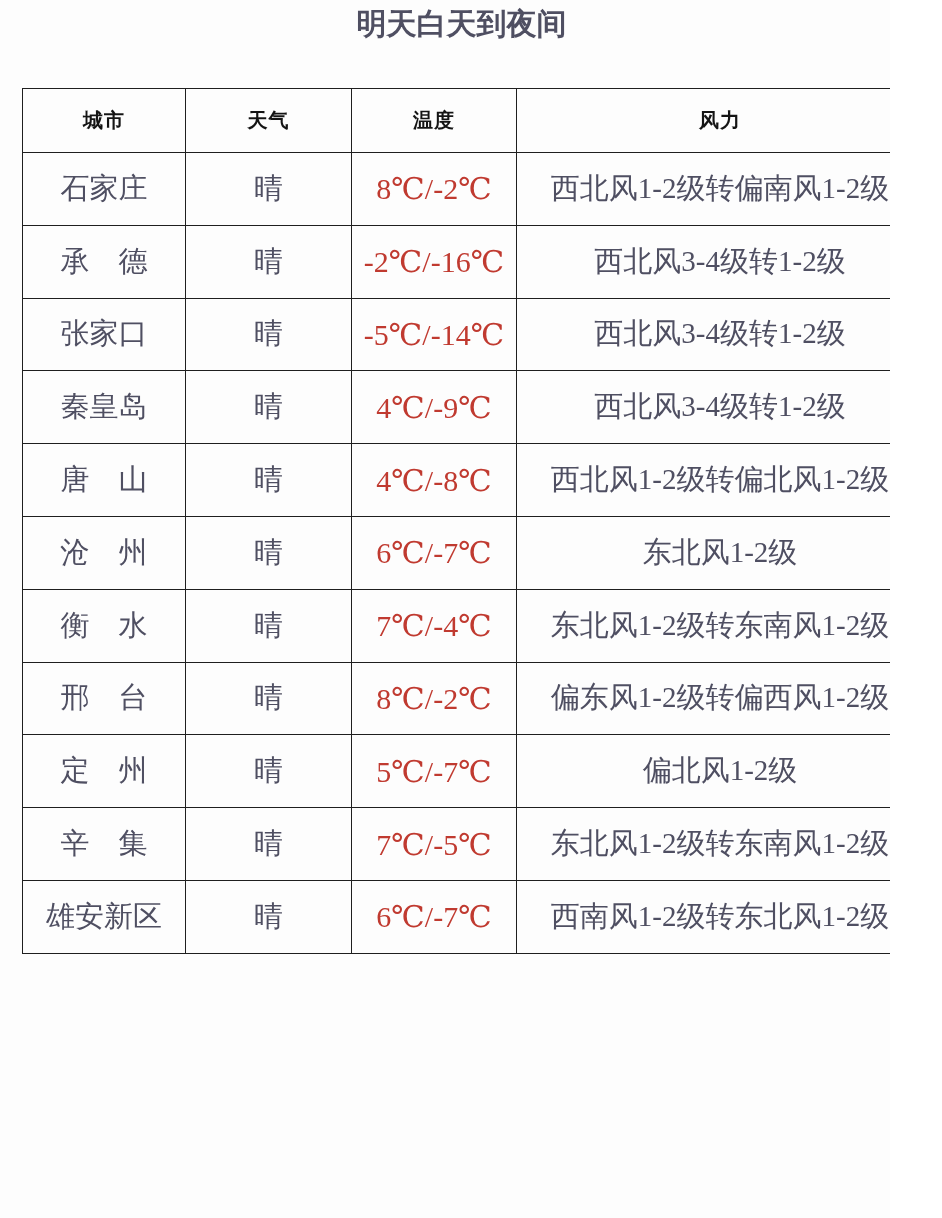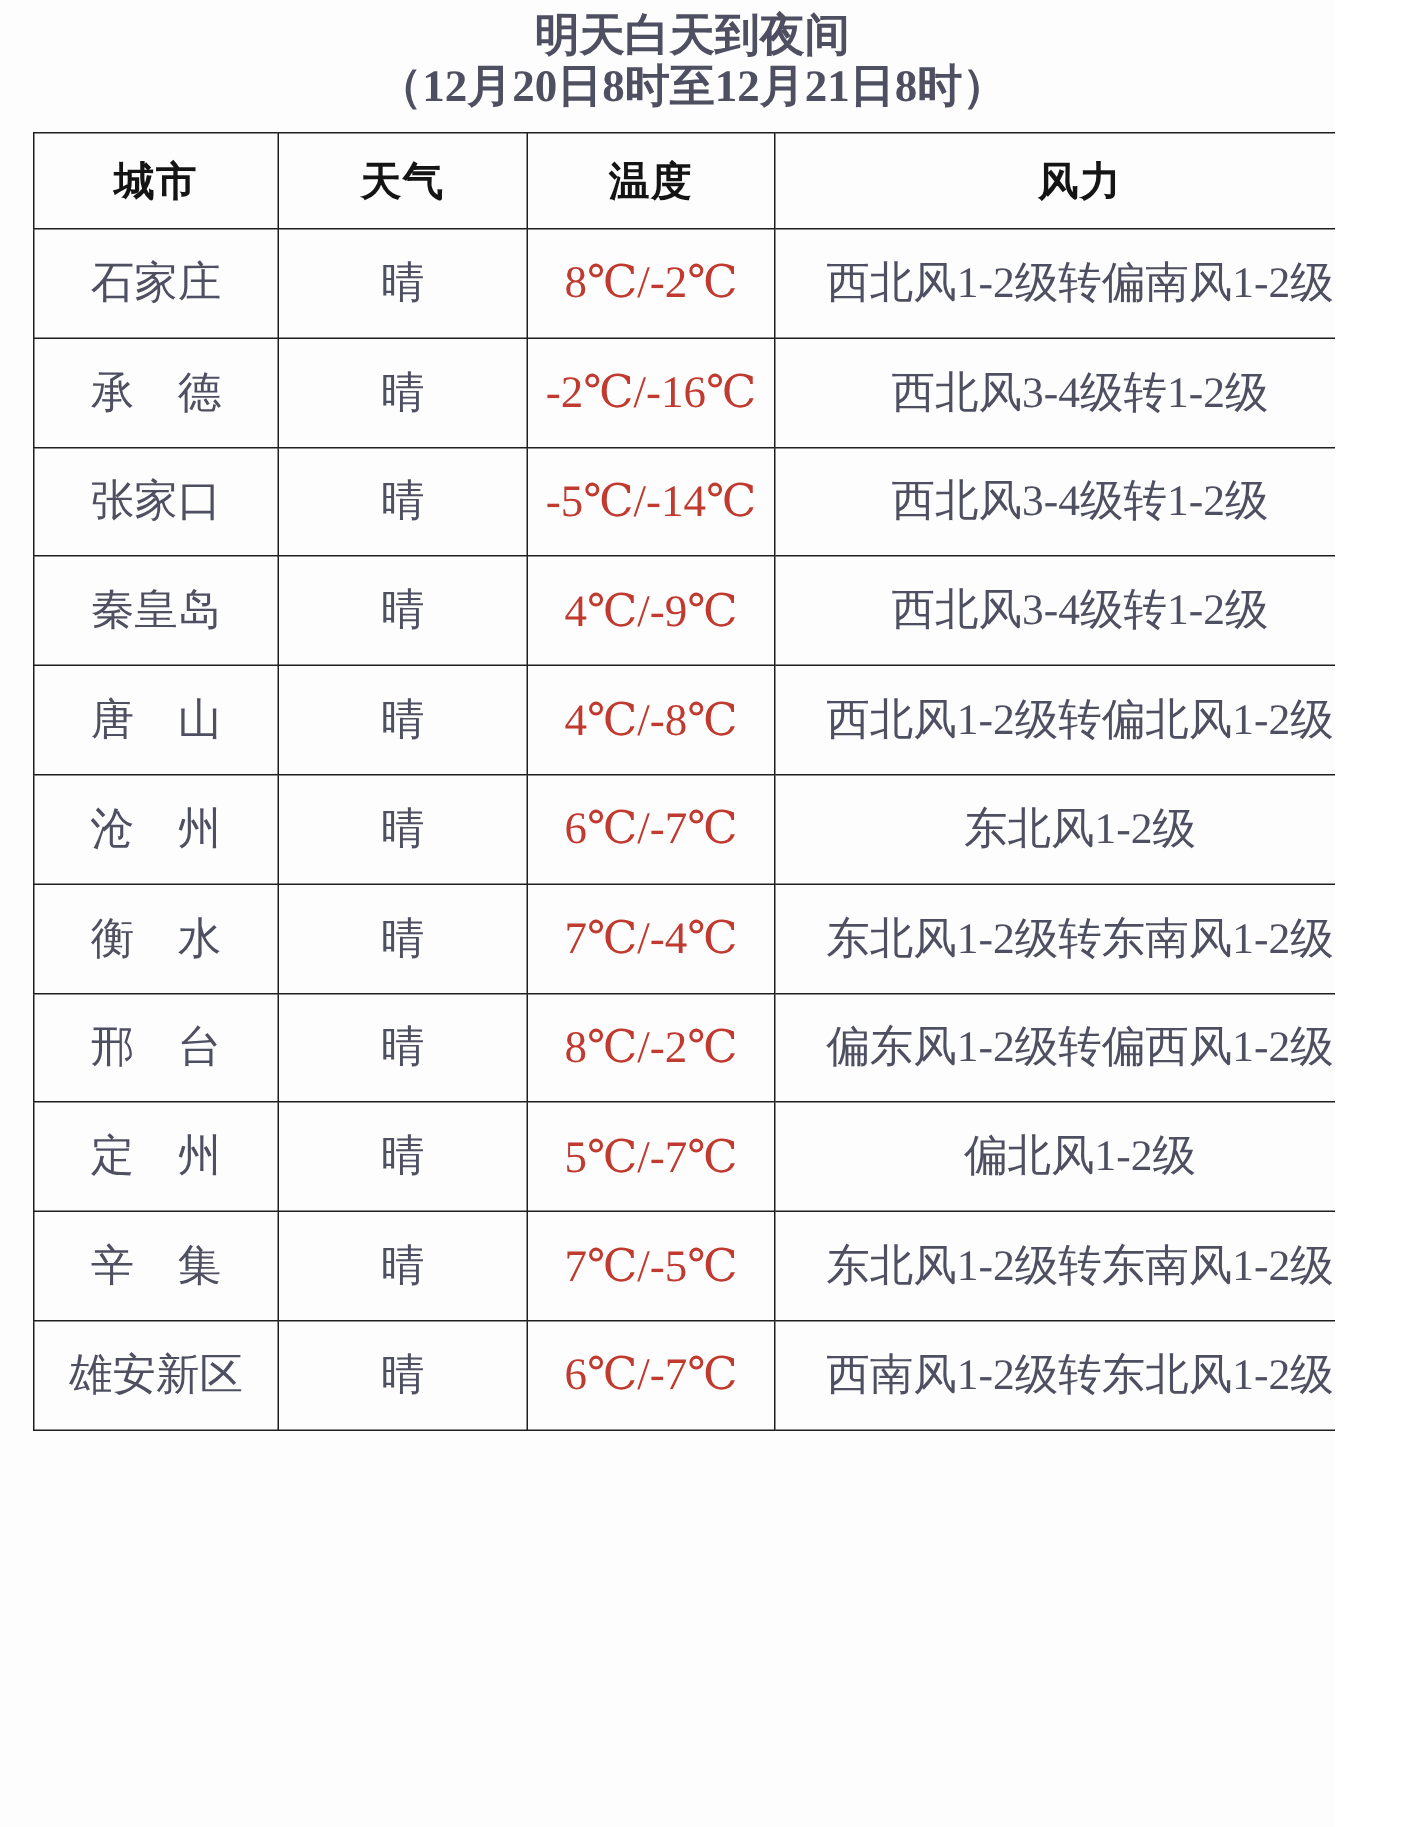--- a/index.html
+++ b/index.html
@@ -31,42 +31,41 @@
   }
   .forecast-table th, .forecast-table td {
     border: 1.5px solid #1f1f1f;
     padding: 0;
     vertical-align: middle;
   }
   .forecast-table thead tr { height: 64px; }
   .forecast-table tbody tr { height: 72.8px; }
   .forecast-table th {
     color: #141414;
-    font-size: 27px;
+    font-size: 20px;
     font-weight: 700;
     letter-spacing: 1px;
   }
   .forecast-table td {
     color: #4f4f62;
     font-size: 29px;
     font-weight: 400;
   }
   .forecast-table td.temp {
     color: #c03a30;
     font-size: 30px;
   }
 </style>
 </head>
 <body>
 
 <div class="page">
 
   <div class="title-block">
     <div>明天白天到夜间</div>
-    <div>（12月20日8时至12月21日8时）</div>
   </div>
 
   <table class="forecast-table">
     <colgroup>
       <col style="width:163px">
       <col style="width:166px">
       <col style="width:165px">
       <col>
     </colgroup>
     <thead>

